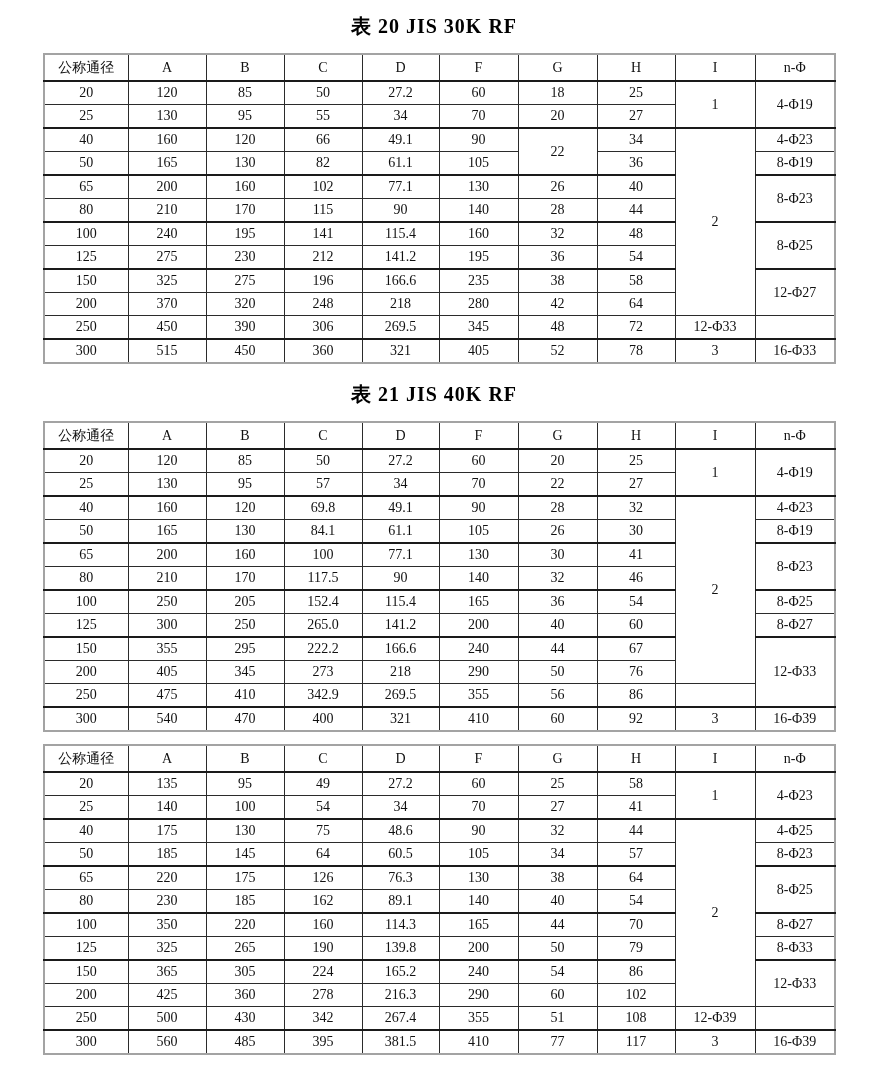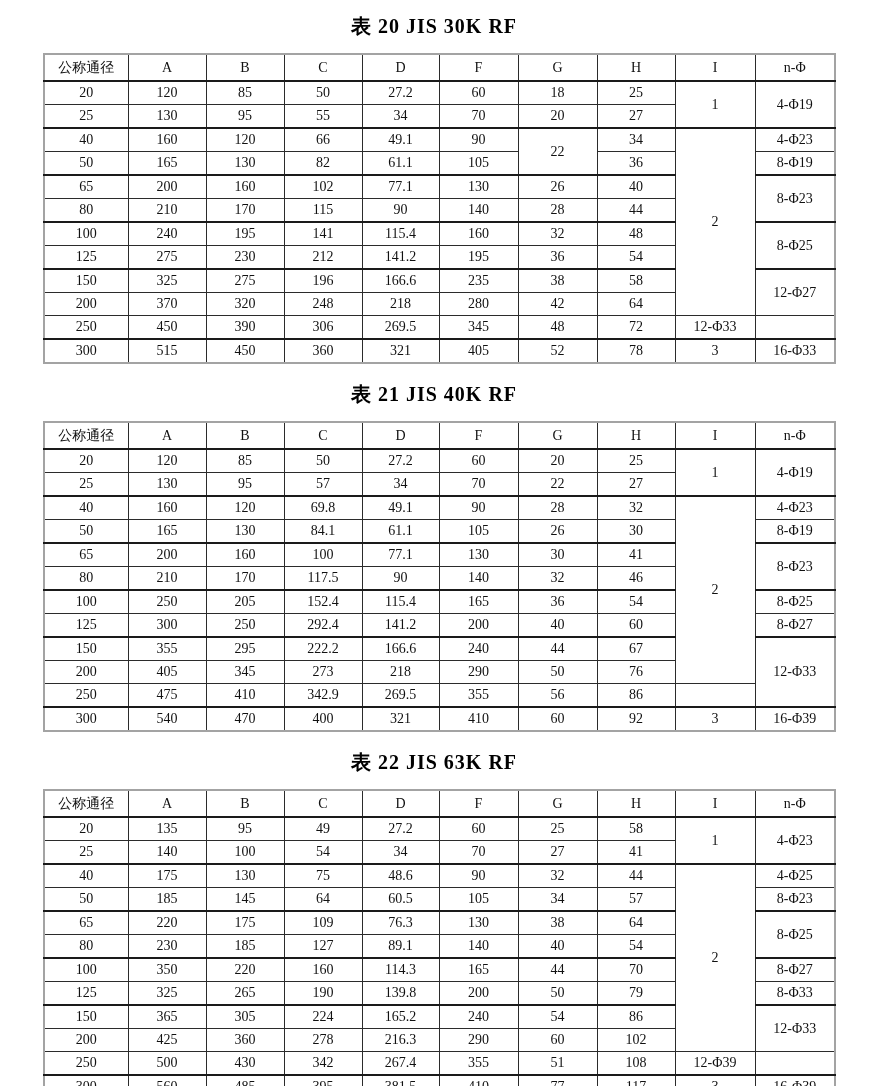--- a/index.html
+++ b/index.html
@@ -329,21 +329,21 @@
           <td>115.4</td>
           <td>165</td>
           <td>36</td>
           <td>54</td>
           <td>8-Φ25</td>
         </tr>
         <tr class="gb">
           <td>125</td>
           <td>300</td>
           <td>250</td>
-          <td>292.4</td>
+          <td>265.0</td>
           <td>141.2</td>
           <td>200</td>
           <td>40</td>
           <td>60</td>
           <td>8-Φ27</td>
         </tr>
         <tr class="ga">
           <td>150</td>
           <td>355</td>
           <td>295</td>
@@ -384,21 +384,20 @@
           <td>60</td>
           <td>92</td>
           <td>3</td>
           <td>16-Φ39</td>
         </tr>
       </tbody>
   </table>
 </section>
 
 <section class="table-block">
-  <h3 class="tbl-title">表 22  JIS 63K  RF</h3>
   <table class="spec-table">
     <colgroup>
       <col style="width:84px">
         <col style="width:78px">
         <col style="width:78px">
         <col style="width:78px">
         <col style="width:77px">
       <col style="width:79px">
         <col style="width:79px">
         <col style="width:78px">
@@ -462,32 +461,32 @@
           <td>60.5</td>
           <td>105</td>
           <td>34</td>
           <td>57</td>
           <td>8-Φ23</td>
         </tr>
         <tr class="ga">
           <td>65</td>
           <td>220</td>
           <td>175</td>
-          <td>109</td>
+          <td>126</td>
           <td>76.3</td>
           <td>130</td>
           <td>38</td>
           <td>64</td>
           <td rowspan="2">8-Φ25</td>
         </tr>
         <tr class="gb">
           <td>80</td>
           <td>230</td>
           <td>185</td>
-          <td>127</td>
+          <td>162</td>
           <td>89.1</td>
           <td>140</td>
           <td>40</td>
           <td>54</td>
         </tr>
         <tr class="ga">
           <td>100</td>
           <td>350</td>
           <td>220</td>
           <td>160</td>

